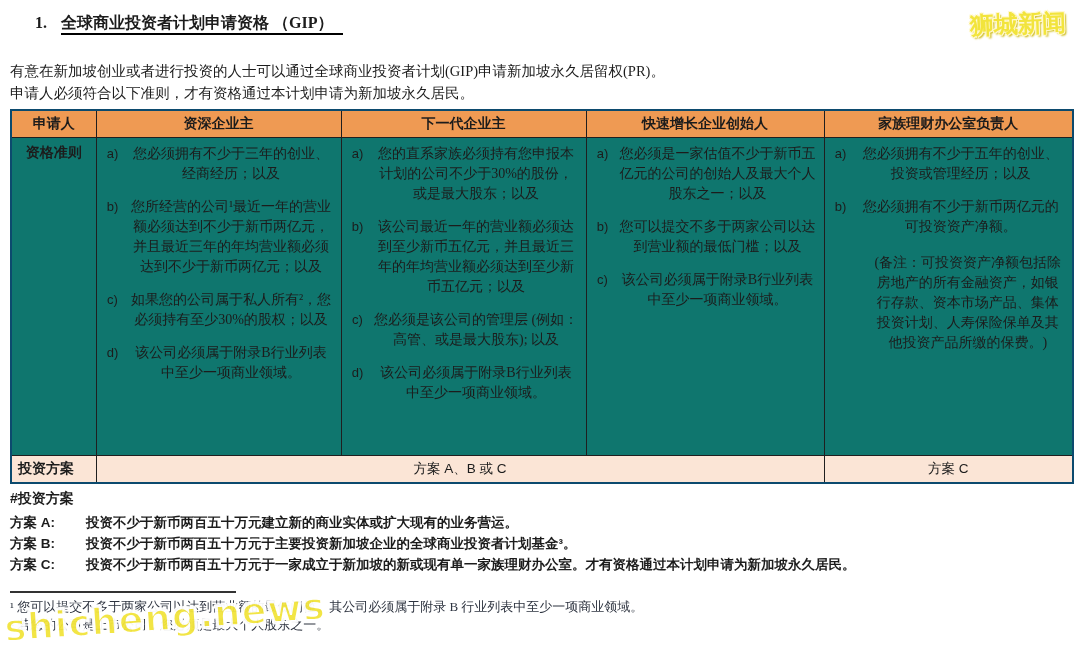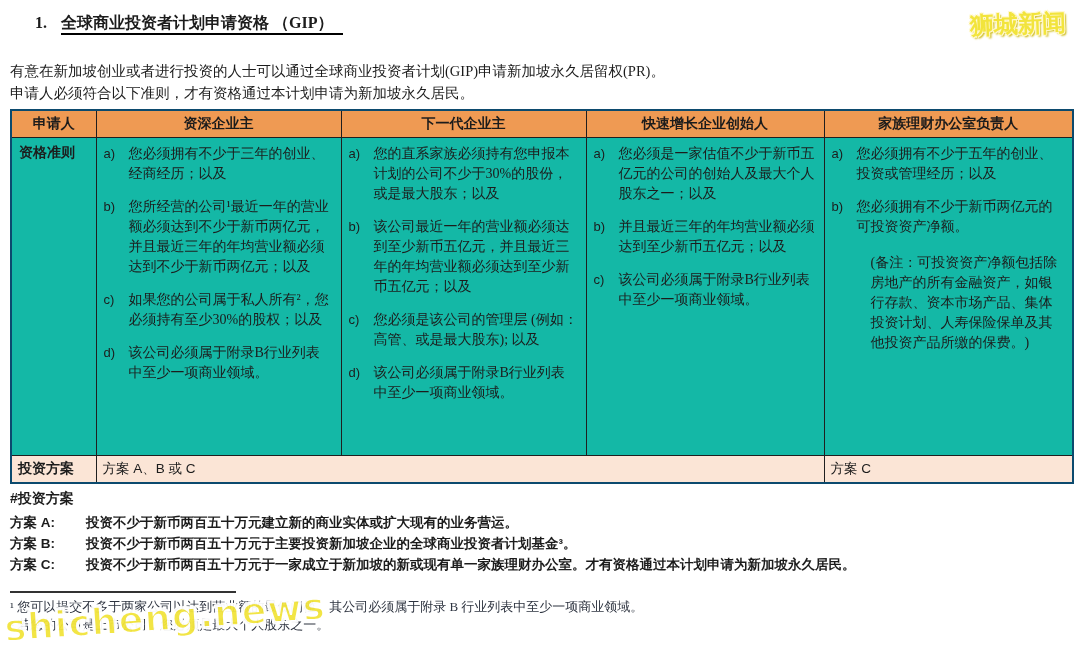--- a/index.html
+++ b/index.html
@@ -52,28 +52,28 @@
   table.gip col.c1 { width: 245px; }
   table.gip col.c2 { width: 245px; }
   table.gip col.c3 { width: 238px; }
   table.gip col.c4 { width: 249px; }
   table.gip th, table.gip td { border: 1px solid #1f1f1f; }
   table.gip { border: 2px solid #0c4a6e; }
   table.gip thead th {
     background: #ef9a53; font-weight: bold; text-align: center;
     padding: 4px 2px; font-size: 14px; height: 26px;
   }
-  tr.criteria-row td { background: #14b8a6; vertical-align: top; padding: 6px 7px; height: 318px; }
+  tr.criteria-row td { background: #0f766e; vertical-align: top; padding: 6px 7px; height: 318px; text-align: center; }
   td.rowlabel { font-weight: bold; background: #fbe5d6; padding: 4px 6px; vertical-align: top; }
   .item { display: flex; gap: 7px; margin-bottom: 13px; line-height: 20px; }
   .item .marker { min-width: 18px; font-family: "Liberation Sans", sans-serif; font-size: 13px; }
   .item .txt { flex: 1; }
   .cell-note { margin-left: 39px; margin-top: 16px; line-height: 20px; }
   tr.invest-row td { background: #fbe5d6; padding: 4px 6px; height: 24px; }
-  tr.invest-row td.center { text-align: left; font-size: 13.5px; font-family: "Liberation Sans", sans-serif; margin-top: 48px; }
+  tr.invest-row td.center { text-align: center; font-size: 13.5px; font-family: "Liberation Sans", sans-serif; margin-top: 48px; }
   tr.invest-row td.rowlabel { height: 24px; vertical-align: middle; }
 
   
   .plans { position: absolute; top: 490px; left: 10px; width: 1060px; font-family: "Liberation Sans", sans-serif; }
   .plans-heading { font-weight: bold; font-size: 14px; margin-bottom: 4px; }
   .plan-line { display: flex; font-weight: bold; font-size: 13.5px; line-height: 21px; }
   .plan-label { min-width: 76px; }
   .plan-text { flex: 1; }
 
   
@@ -155,21 +155,21 @@
           </div>
         </td>
 
         <td>
           <div class="item">
             <span class="marker">a)</span>
             <span class="txt">您必须是一家估值不少于新币五亿元的公司的创始人及最大个人股东之一；以及</span>
           </div>
           <div class="item">
             <span class="marker">b)</span>
-            <span class="txt">并且最近三年的年均营业额必须达到至少新币五亿元；以及</span>
+            <span class="txt">您可以提交不多于两家公司以达到营业额的最低门槛；以及</span>
           </div>
           <div class="item">
             <span class="marker">c)</span>
             <span class="txt">该公司必须属于附录B行业列表中至少一项商业领域。</span>
           </div>
         </td>
 
         <td>
           <div class="item">
             <span class="marker">a)</span>

